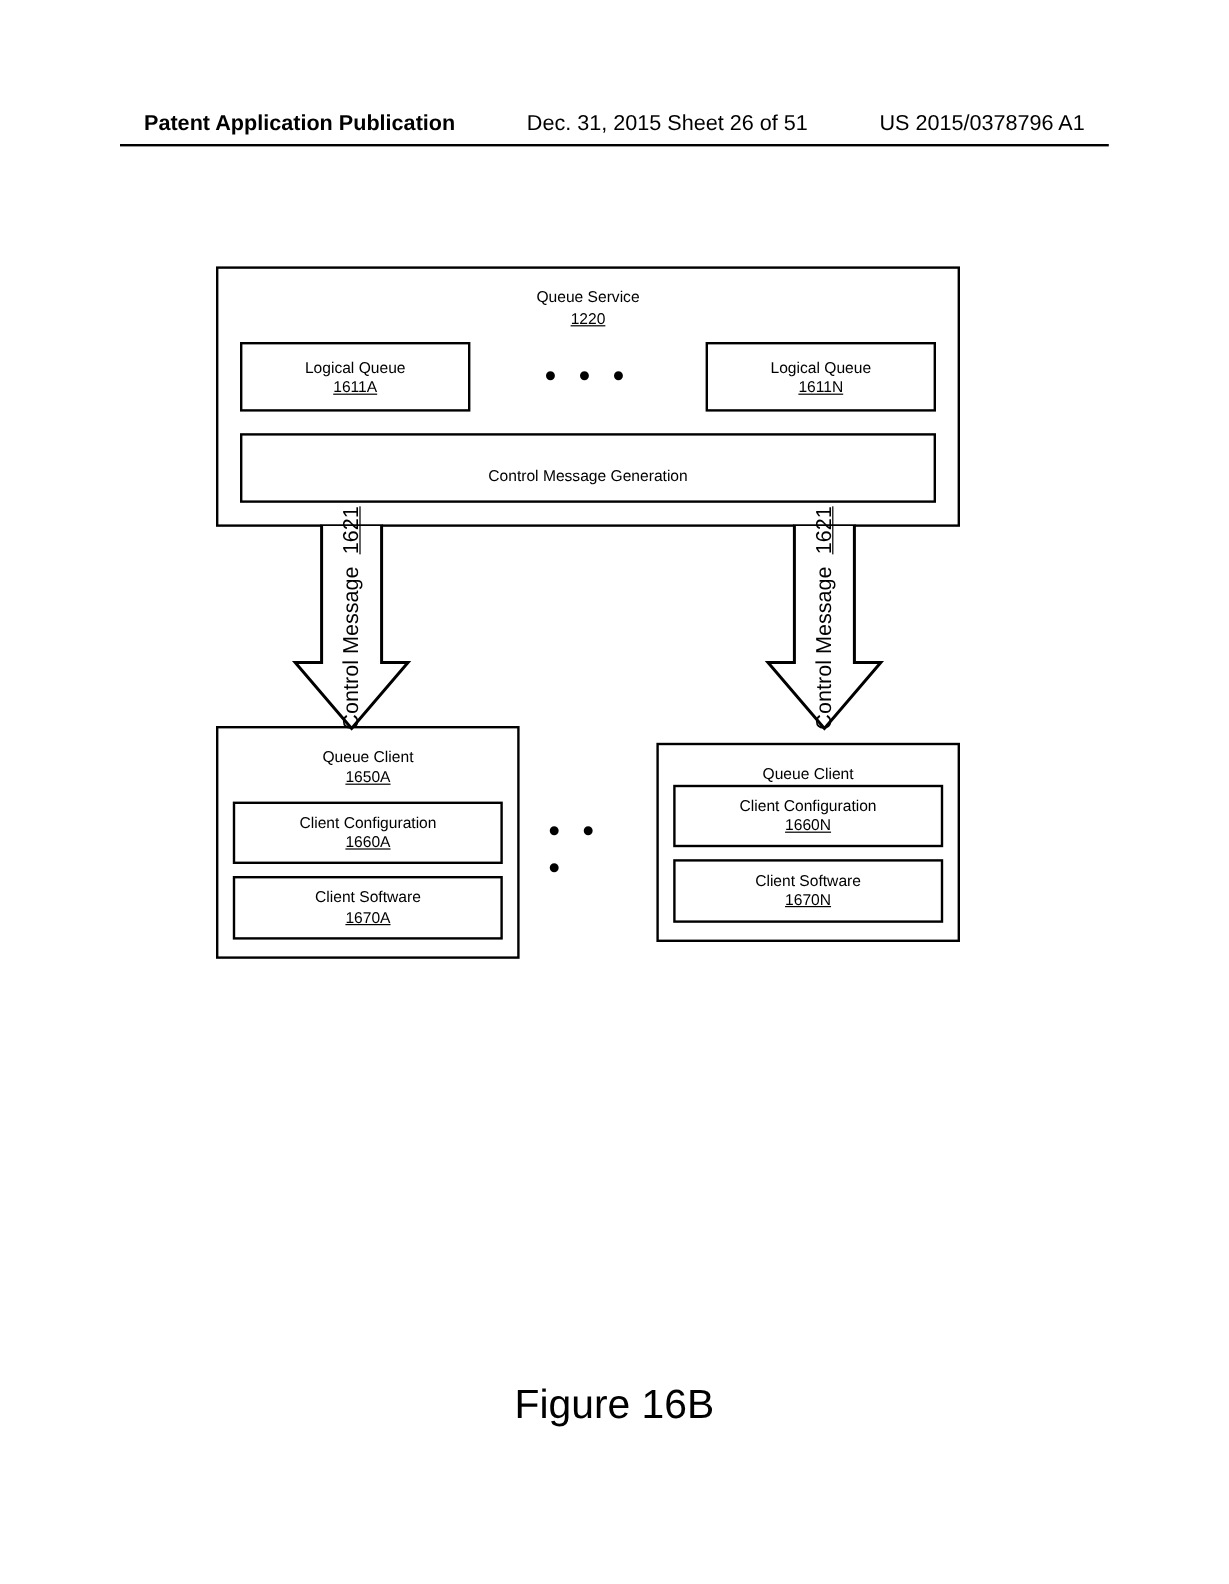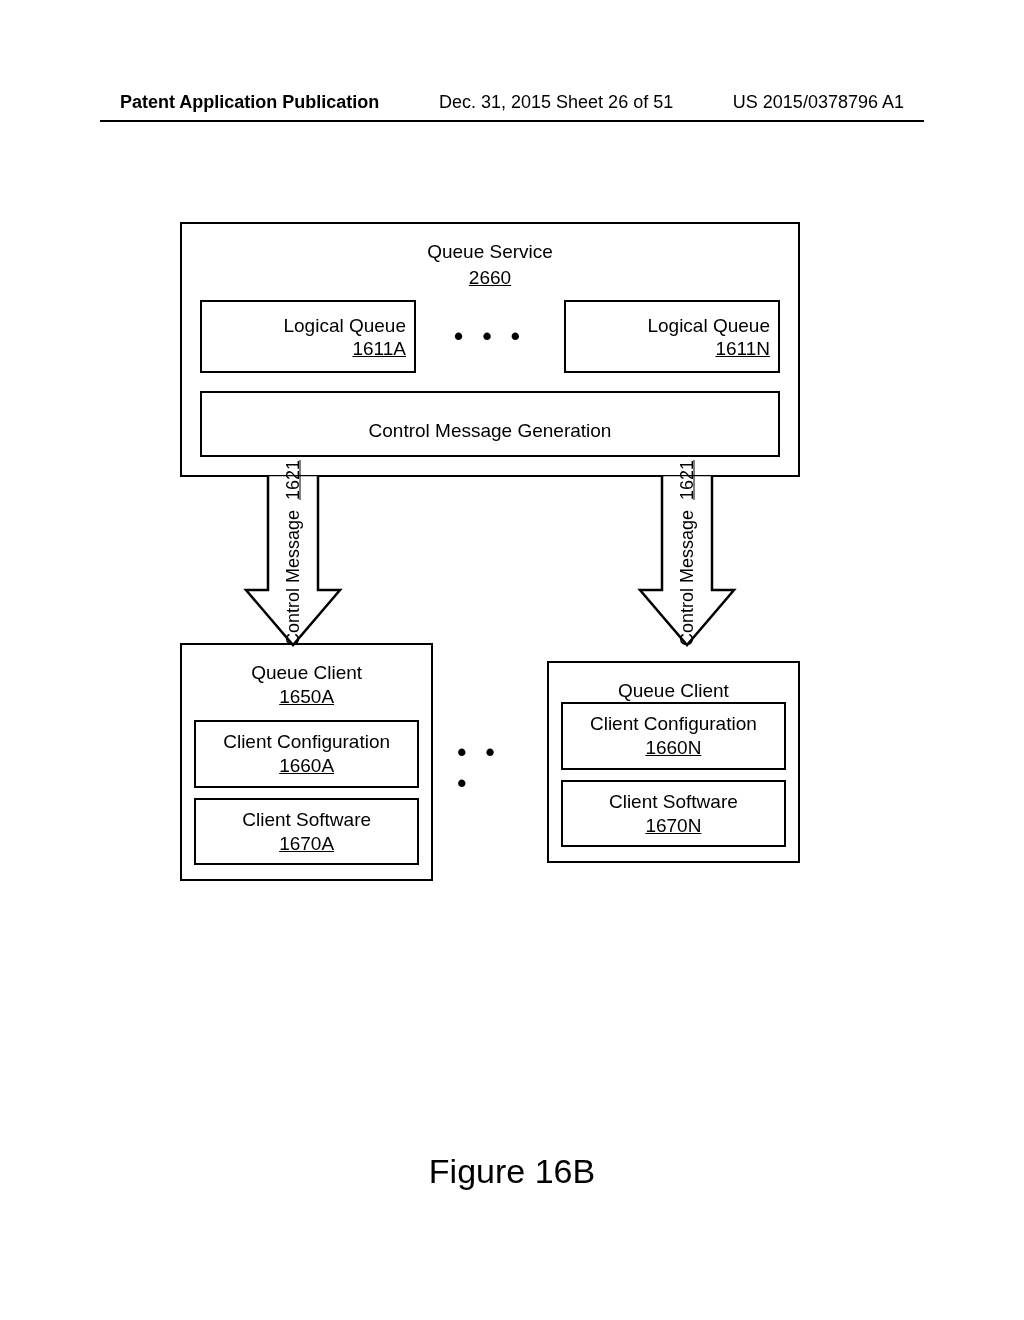--- a/index.html
+++ b/index.html
@@ -42,42 +42,41 @@
     position: absolute;
     top: 210px;
     left: 180px;
     width: 620px;
   }
   .box {
     border: 2px solid #000;
     background: #fff;
     text-align: center;
   }
-  .label { font-size: 19px; line-height: 1.25; }
+  .label { font-size: 13px; line-height: 1.25; }
   .u { text-decoration: underline; }
 
   
   .qs {
     position: relative;
     width: 100%;
     padding: 10px 18px 18px 18px;
   }
   .qs-title { margin: 6px 0 2px 0; }
   .qs-id { margin-bottom: 10px; }
   .qs-row {
     display: flex;
     align-items: center;
     justify-content: space-between;
     gap: 8px;
     margin-bottom: 18px;
   }
   .lq {
-    width: 216px;
+    width: 192px;
     padding: 12px 8px 10px;
-    text-align: right;
   }
   .dots {
     font-size: 26px;
     letter-spacing: 6px;
     font-weight: bold;
   }
   .cmg {
     padding: 26px 8px 12px;
   }
 
@@ -149,21 +148,21 @@
     <span class="left">Patent Application Publication</span>
     <span class="mid">Dec. 31, 2015  Sheet 26 of 51</span>
     <span class="right">US 2015/0378796 A1</span>
   </div>
   <div class="hr"></div>
 
   <div class="diagram">
 
     <div class="box qs">
       <div class="label qs-title">Queue Service</div>
-      <div class="label u qs-id">2660</div>
+      <div class="label u qs-id">1220</div>
 
       <div class="qs-row">
         <div class="box lq">
           <div class="label">Logical Queue</div>
           <div class="label u">1611A</div>
         </div>
         <div class="dots">• • •</div>
         <div class="box lq">
           <div class="label">Logical Queue</div>
           <div class="label u">1611N</div>

